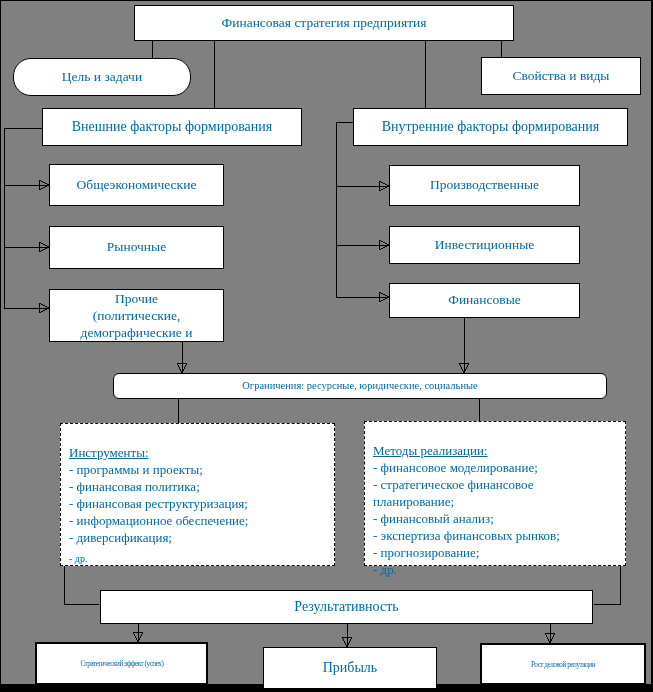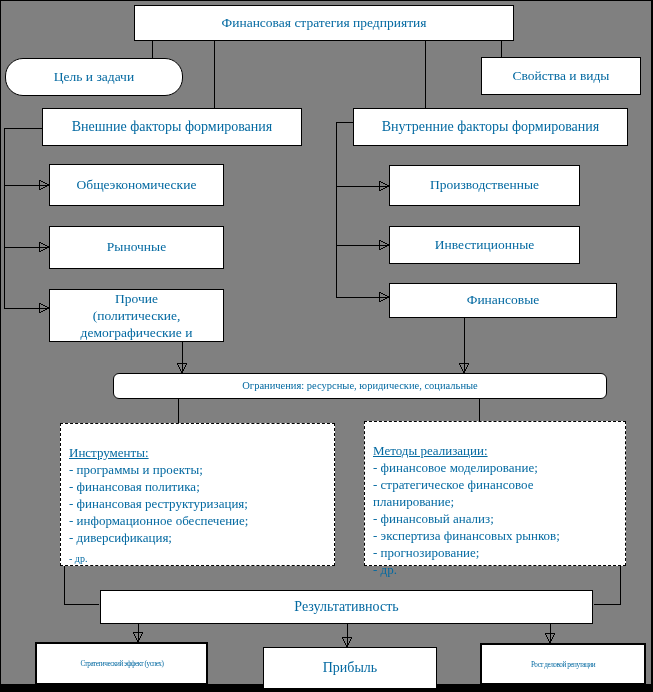--- a/index.html
+++ b/index.html
@@ -96,21 +96,21 @@
 
     <path d="M137,623 V640" marker-end="url(#arr)"></path>
     <path d="M346,623 V645" marker-end="url(#arr)"></path>
     <path d="M549,623 V641" marker-end="url(#arr)"></path>
   </svg>
 
   <div class="bottombar"></div>
 
   <div class="box" style="left:133px;top:4px;width:380px;height:36px;">Финансовая стратегия предприятия</div>
 
-  <div class="box" style="left:4px;top:57px;width:178px;height:38px;border-radius:18px;">Цель и задачи</div>
+  <div class="box" style="left:12px;top:57px;width:178px;height:38px;border-radius:18px;">Цель и задачи</div>
 
   <div class="box" style="left:480px;top:56px;width:160px;height:38px;">Свойства и виды</div>
 
   <div class="box big" style="left:352px;top:107px;width:275px;height:38px;">Внутренние факторы формирования</div>
 
   <div class="box big" style="left:41px;top:107px;width:260px;height:38px;">Внешние факторы формирования</div>
 
   <div class="box" style="left:48px;top:163px;width:175px;height:42px;">Общеэкономические</div>
 
   <div class="box" style="left:48px;top:225px;width:175px;height:43px;">Рыночные</div>
@@ -118,21 +118,21 @@
   <div class="box multiline" style="left:48px;top:288px;width:175px;height:53px;">
       <div>Прочие</div>
       <div>(политические,</div>
       <div>демографические и</div>
     </div>
 
   <div class="box" style="left:388px;top:164px;width:191px;height:41px;">Производственные</div>
 
   <div class="box" style="left:388px;top:225px;width:191px;height:38px;">Инвестиционные</div>
 
-  <div class="box" style="left:388px;top:282px;width:228px;height:35px;">Финансовые</div>
+  <div class="box" style="left:388px;top:282px;width:191px;height:35px;">Финансовые</div>
 
   <div class="box small-text" style="left:112px;top:372px;width:494px;height:26px;border-radius:6px;">Ограничения: ресурсные, юридические, социальные</div>
 
   <div class="dashed" style="left:59px;top:422px;width:275px;height:143px;">
     <div class="title">Инструменты:</div>
     <div>
         <div>- программы и проекты;</div>
         <div>- финансовая политика;</div>
         <div>- финансовая реструктуризация;</div>
         <div>- информационное обеспечение;</div>

